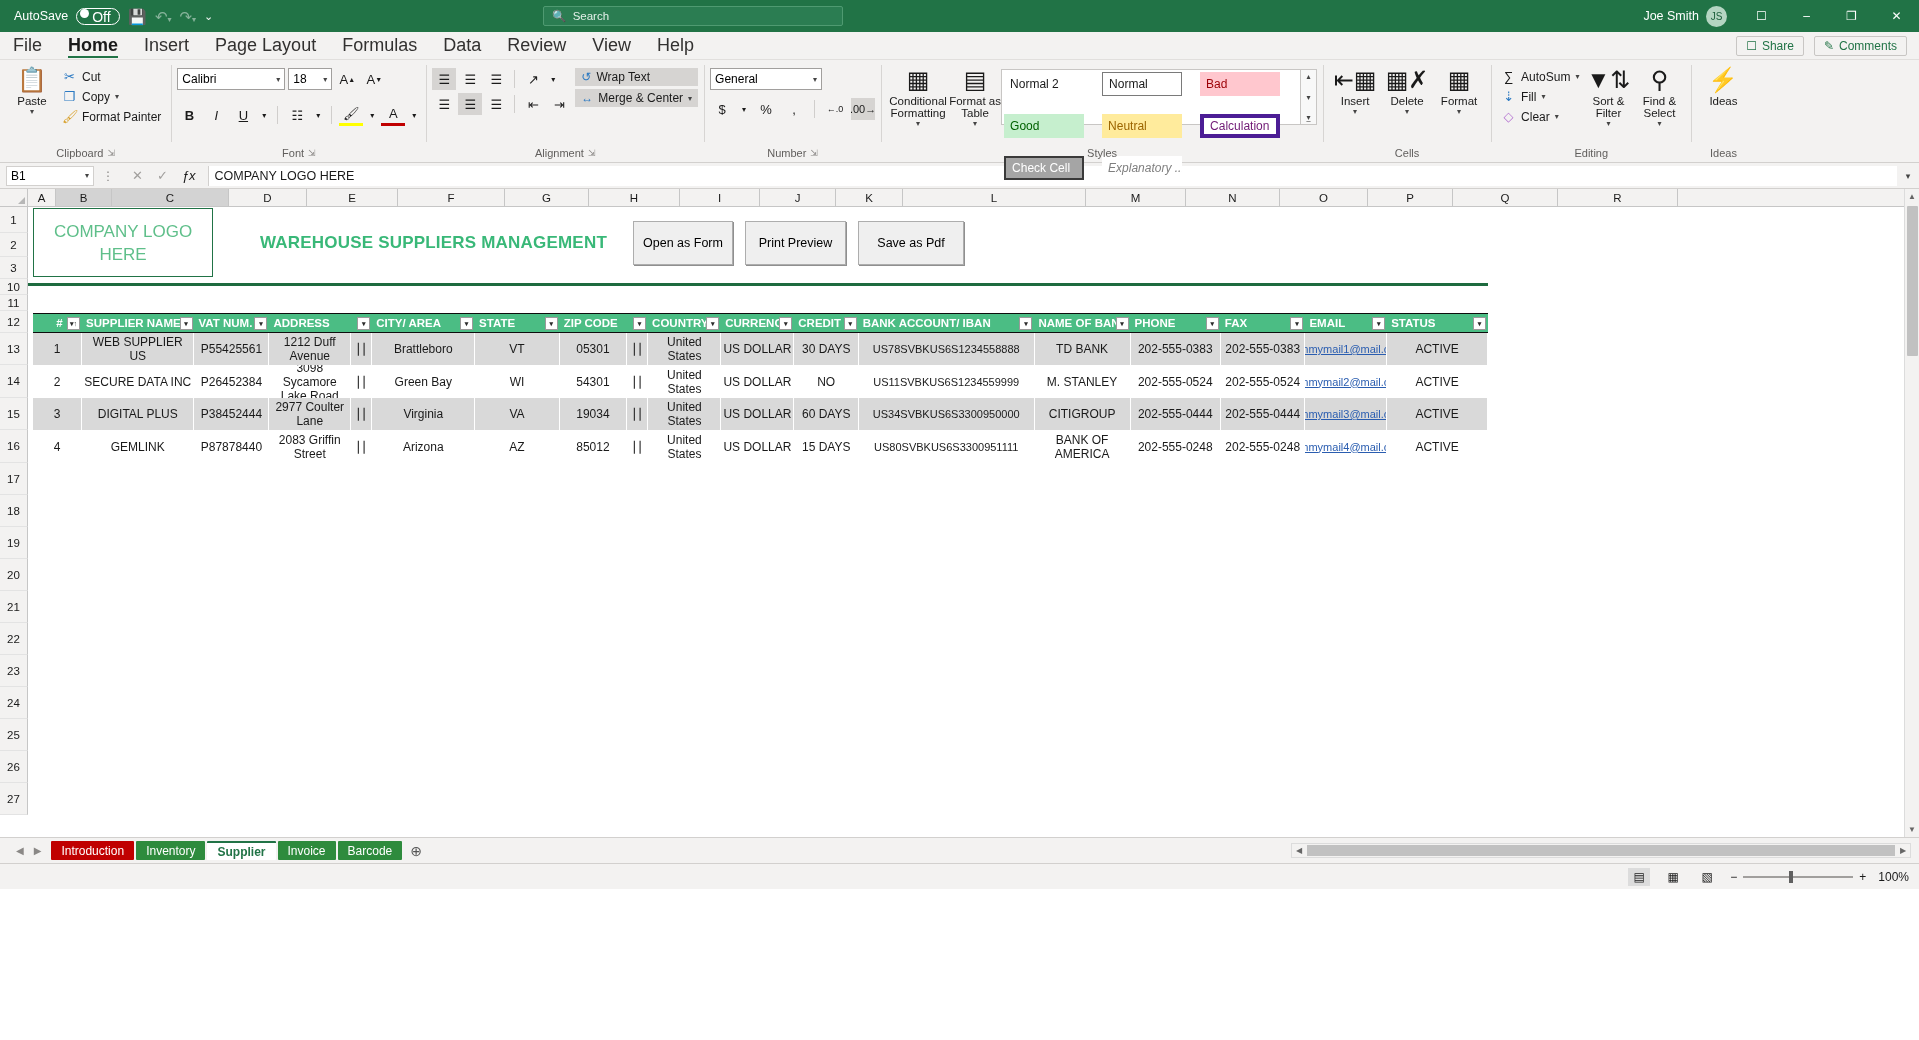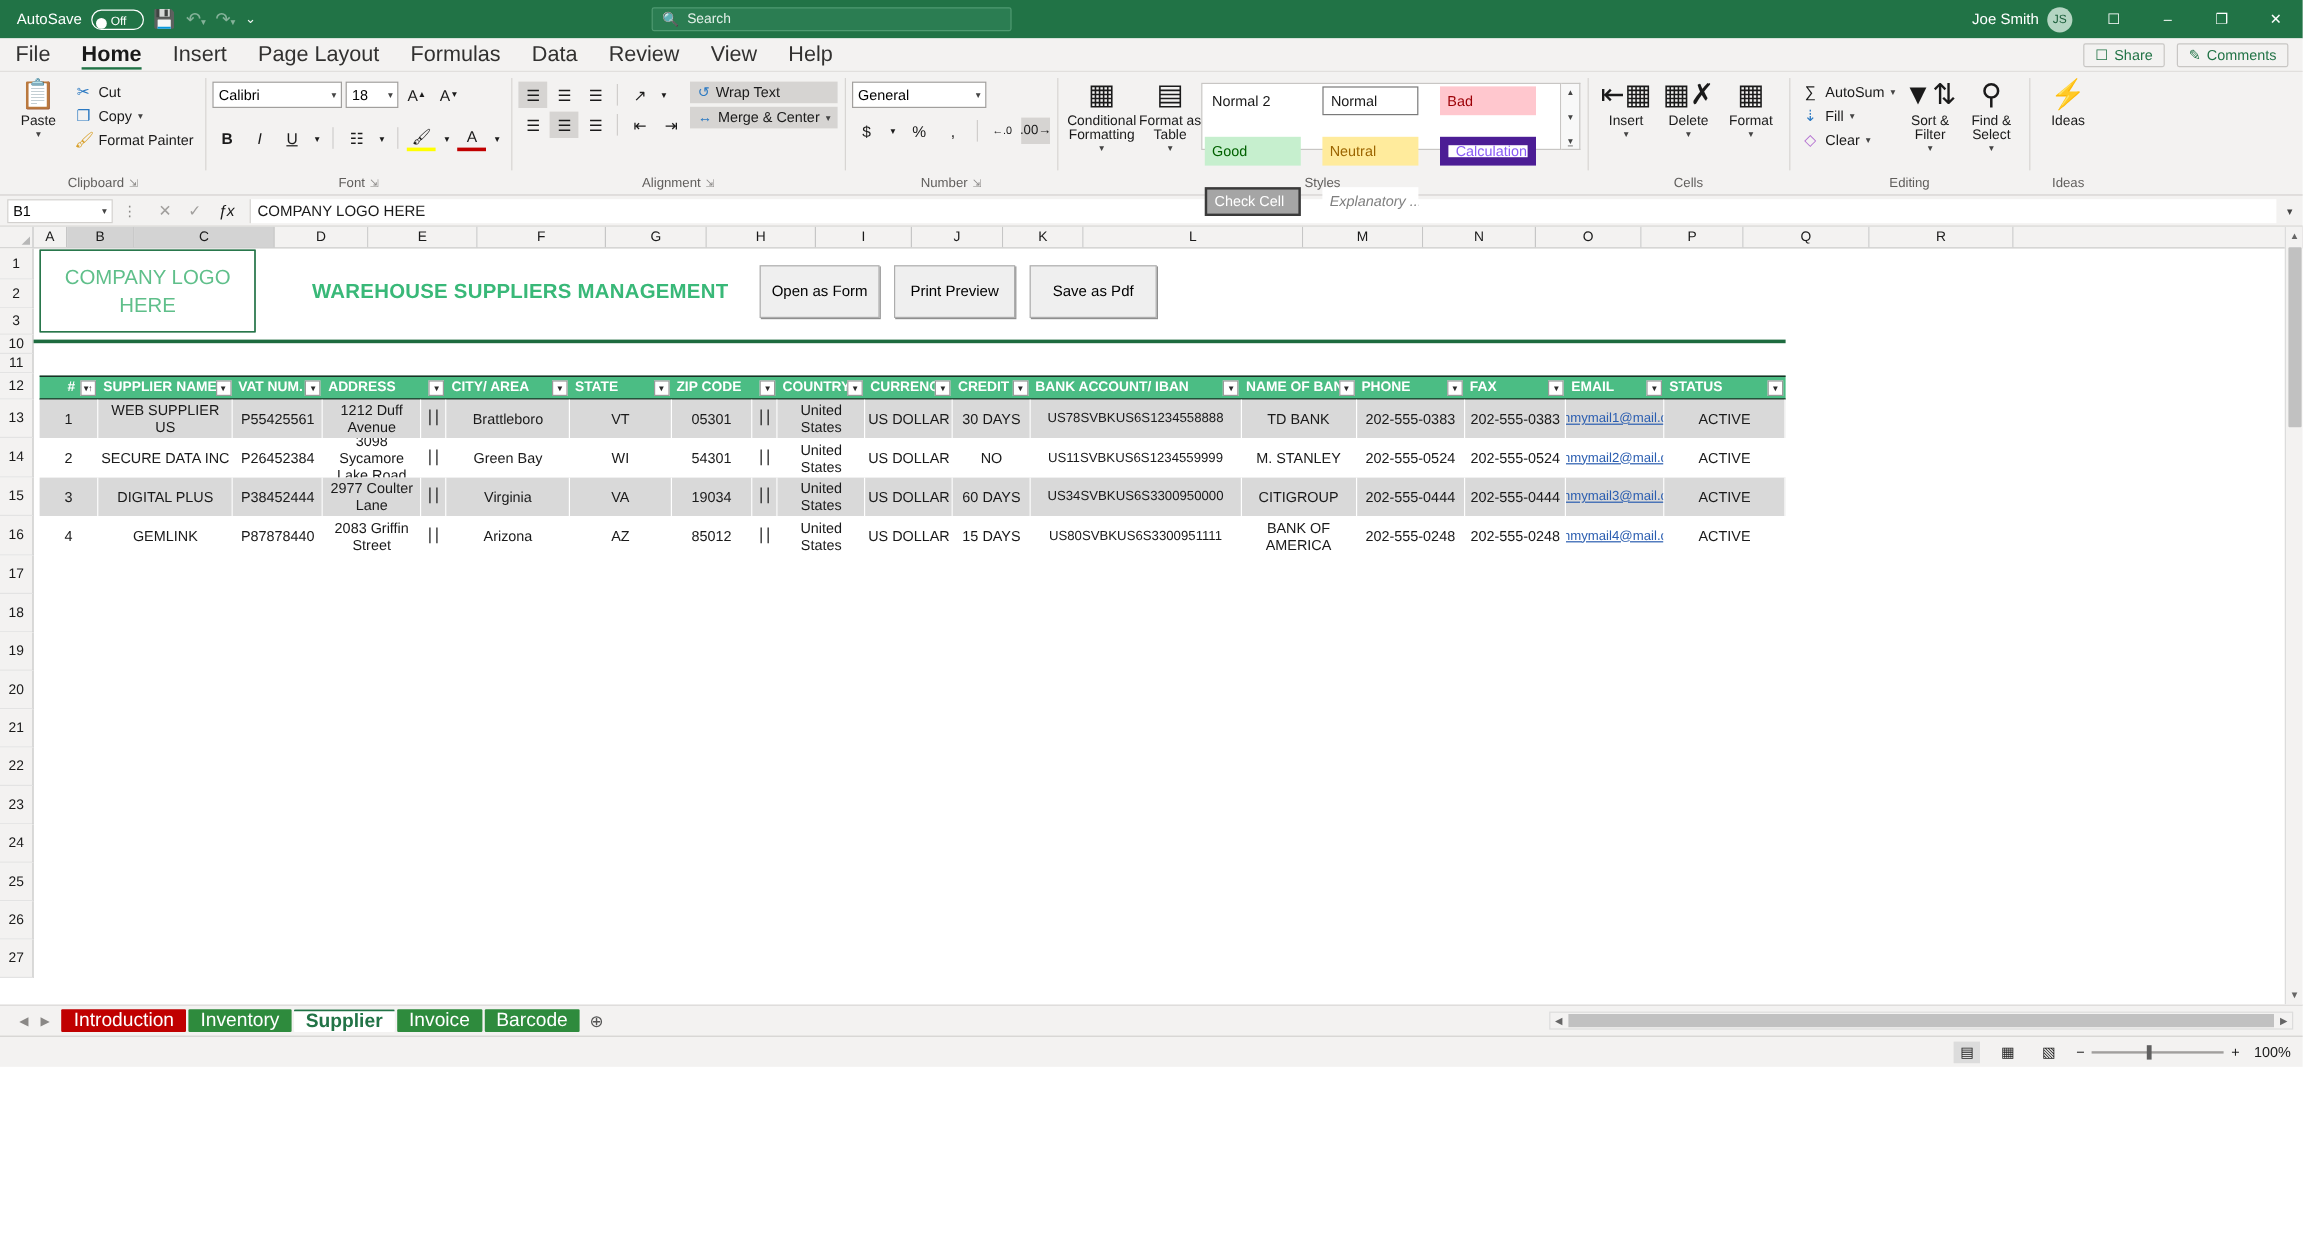--- a/index.html
+++ b/index.html
@@ -13,22 +13,22 @@
 
   
   .titlebar {
     height: 32px; background: #217346; color: #ffffff;
     display: flex; align-items: center; position: relative;
     font-size: 12.5px;
   }
   .tb-left { display: flex; align-items: center; gap: 8px; padding-left: 14px; }
   .toggle {
     width: 44px; height: 17px; border-radius: 9px; border: 1.3px solid #ffffff;
-    display: flex; align-items: flex-end; gap: 3px; padding: 0 3px;
-    font-size: 10px; color: #ffffff;
+    display: flex; align-items: flex-start; gap: 3px; padding: 0 3px;
+    font-size: 14px; color: #ffffff;
   }
   .toggle .knob { width: 9px; height: 9px; border-radius: 50%; background: #ffffff; }
   .qat-icon { opacity: .95; font-size: 15px; line-height: 1; }
   .qat-dim { opacity: .45; }
   .tb-title {
     position: absolute; left: 0; right: 0; text-align: center;
     font-size: 12.5px; pointer-events: none;
   }
   .tb-right {
     margin-left: auto; display: flex; align-items: center; gap: 0px; height: 100%;
@@ -245,21 +245,21 @@
   .vthumb { width: 11px; background: #c1c1c1; border-radius: 1px; margin-top: 2px; }
   .sb-arrow { height: 15px; display: flex; align-items: center; justify-content: center; }
 
   
   .sheetbar {
     height: 26px; background: #f3f2f1; display: flex; align-items: center;
     border-top: 1px solid #d2d0ce; font-size: 12px; gap: 2px; padding-left: 8px;
   }
   .nav-arrows { display: flex; gap: 10px; color: #8a8886; font-size: 10px; padding: 0 8px; }
   .stab {
-    padding: 2px 10px; color: #ffffff; font-size: 16px; height: 19px;
+    padding: 2px 10px; color: #ffffff; font-size: 12px; height: 19px;
     display: flex; align-items: center; border-radius: 1px;
   }
   .stab.active { background: #ffffff; color: #217346; font-weight: bold; border-top: 2px solid #217346; }
   .addsheet { width: 24px; text-align: center; color: #555; font-size: 14px; }
   .sheet-hsb {
     margin-left: auto; display: flex; align-items: center; width: 620px; height: 15px;
     background: #f3f2f1; border: 1px solid #dcdcdc; margin-right: 8px;
   }
   .hthumb { height: 11px; background: #c1c1c1; margin: 0 1px; }
 
@@ -483,21 +483,21 @@
         <span class="gl">▤</span>
         <span class="cap">Format as Table</span>
         <span class="caret">▾</span>
       </div>
       <div class="gallery">
         <div class="cellstyle" style="background:#ffffff;color:#1a1a1a">Normal 2</div>
         <div class="cellstyle" style="background:#ffffff;color:#1a1a1a;border:1.5px solid #7a7a7a">Normal</div>
         <div class="cellstyle" style="background:#ffc7ce;color:#9c0006">Bad</div>
         <div class="cellstyle" style="background:#c6efce;color:#006100">Good</div>
         <div class="cellstyle" style="background:#ffeb9c;color:#9c6500">Neutral</div>
-        <div class="cellstyle" style="background:#ffffff;color:#8b5cf6;border:7px solid #4c1d95">Calculation</div>
+        <div class="cellstyle" style="background:#ffffff;color:#701a75;border:4px solid #4c1d95">Calculation</div>
         <div class="cellstyle" style="background:#a5a5a5;color:#ffffff;border:2px solid #3a3a3a">Check Cell</div>
         <div class="cellstyle" style="background:#ffffff;color:#7f7f7f;font-style:italic">Explanatory ...</div>
       </div>
       <div class="gal-scroll">
         <span>▴</span>
         <span>▾</span>
         <span>▾̲</span>
       </div>
     </div>
     <div class="grp-label">Styles</div>

